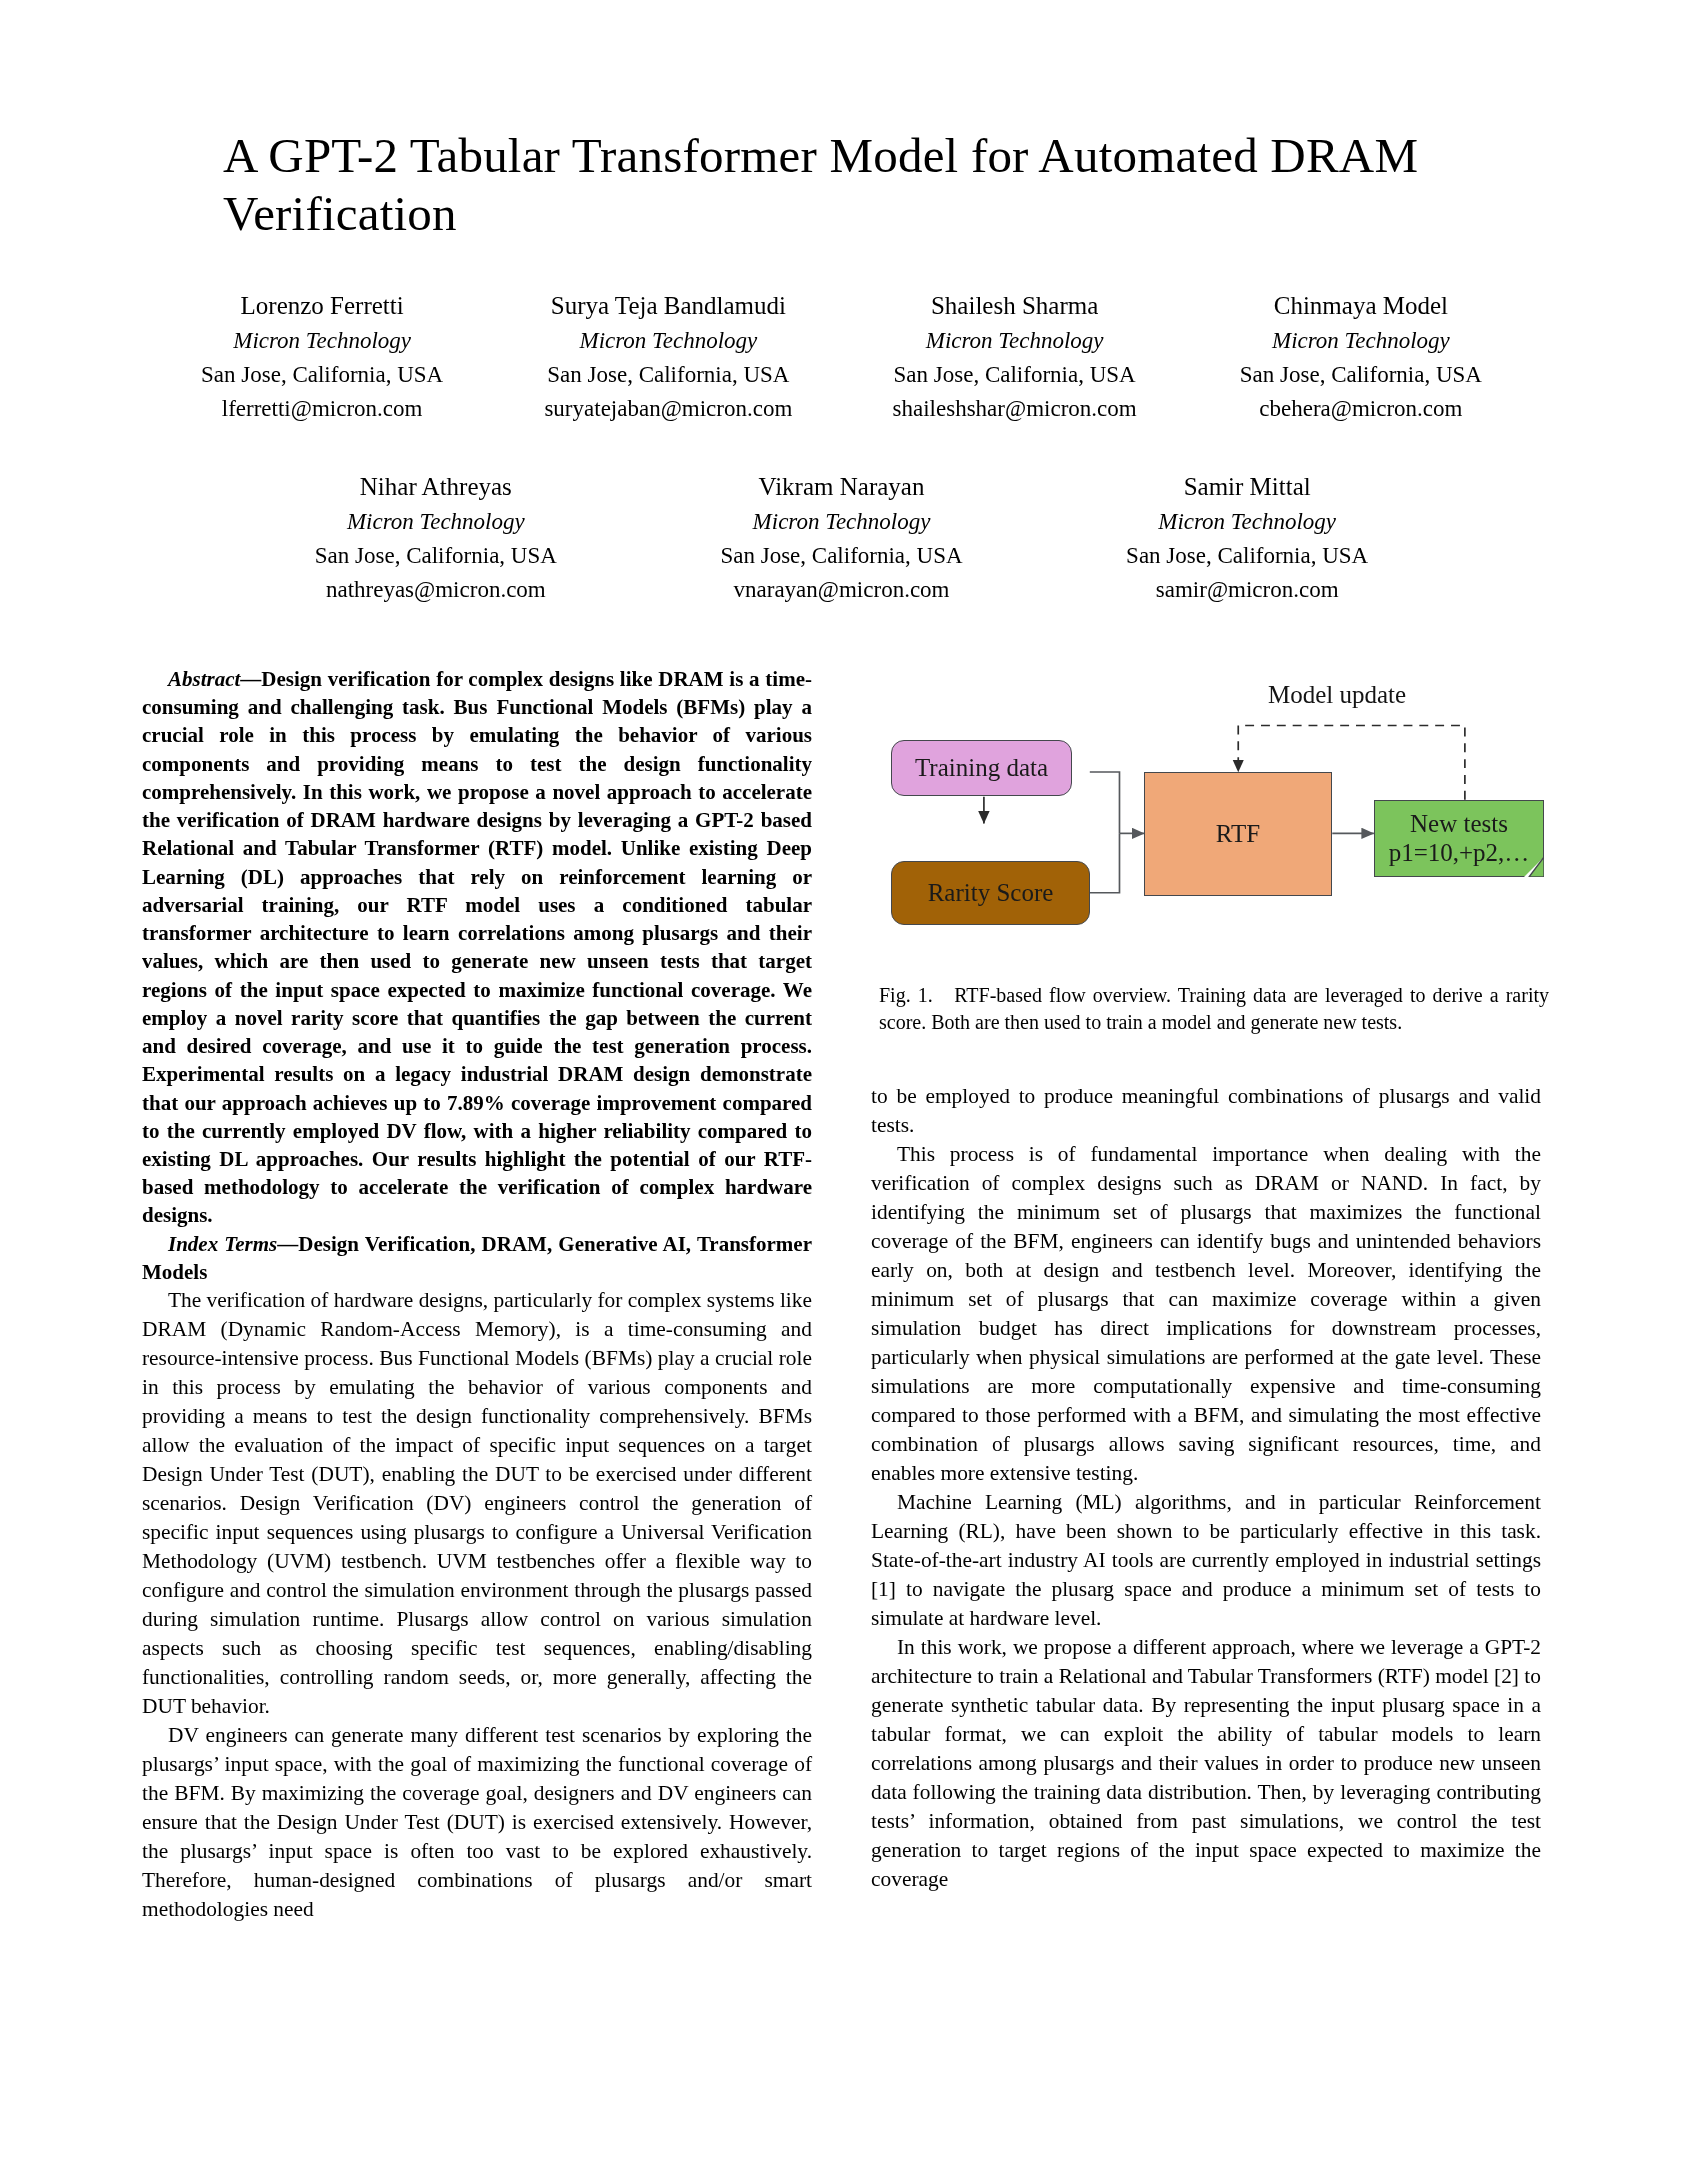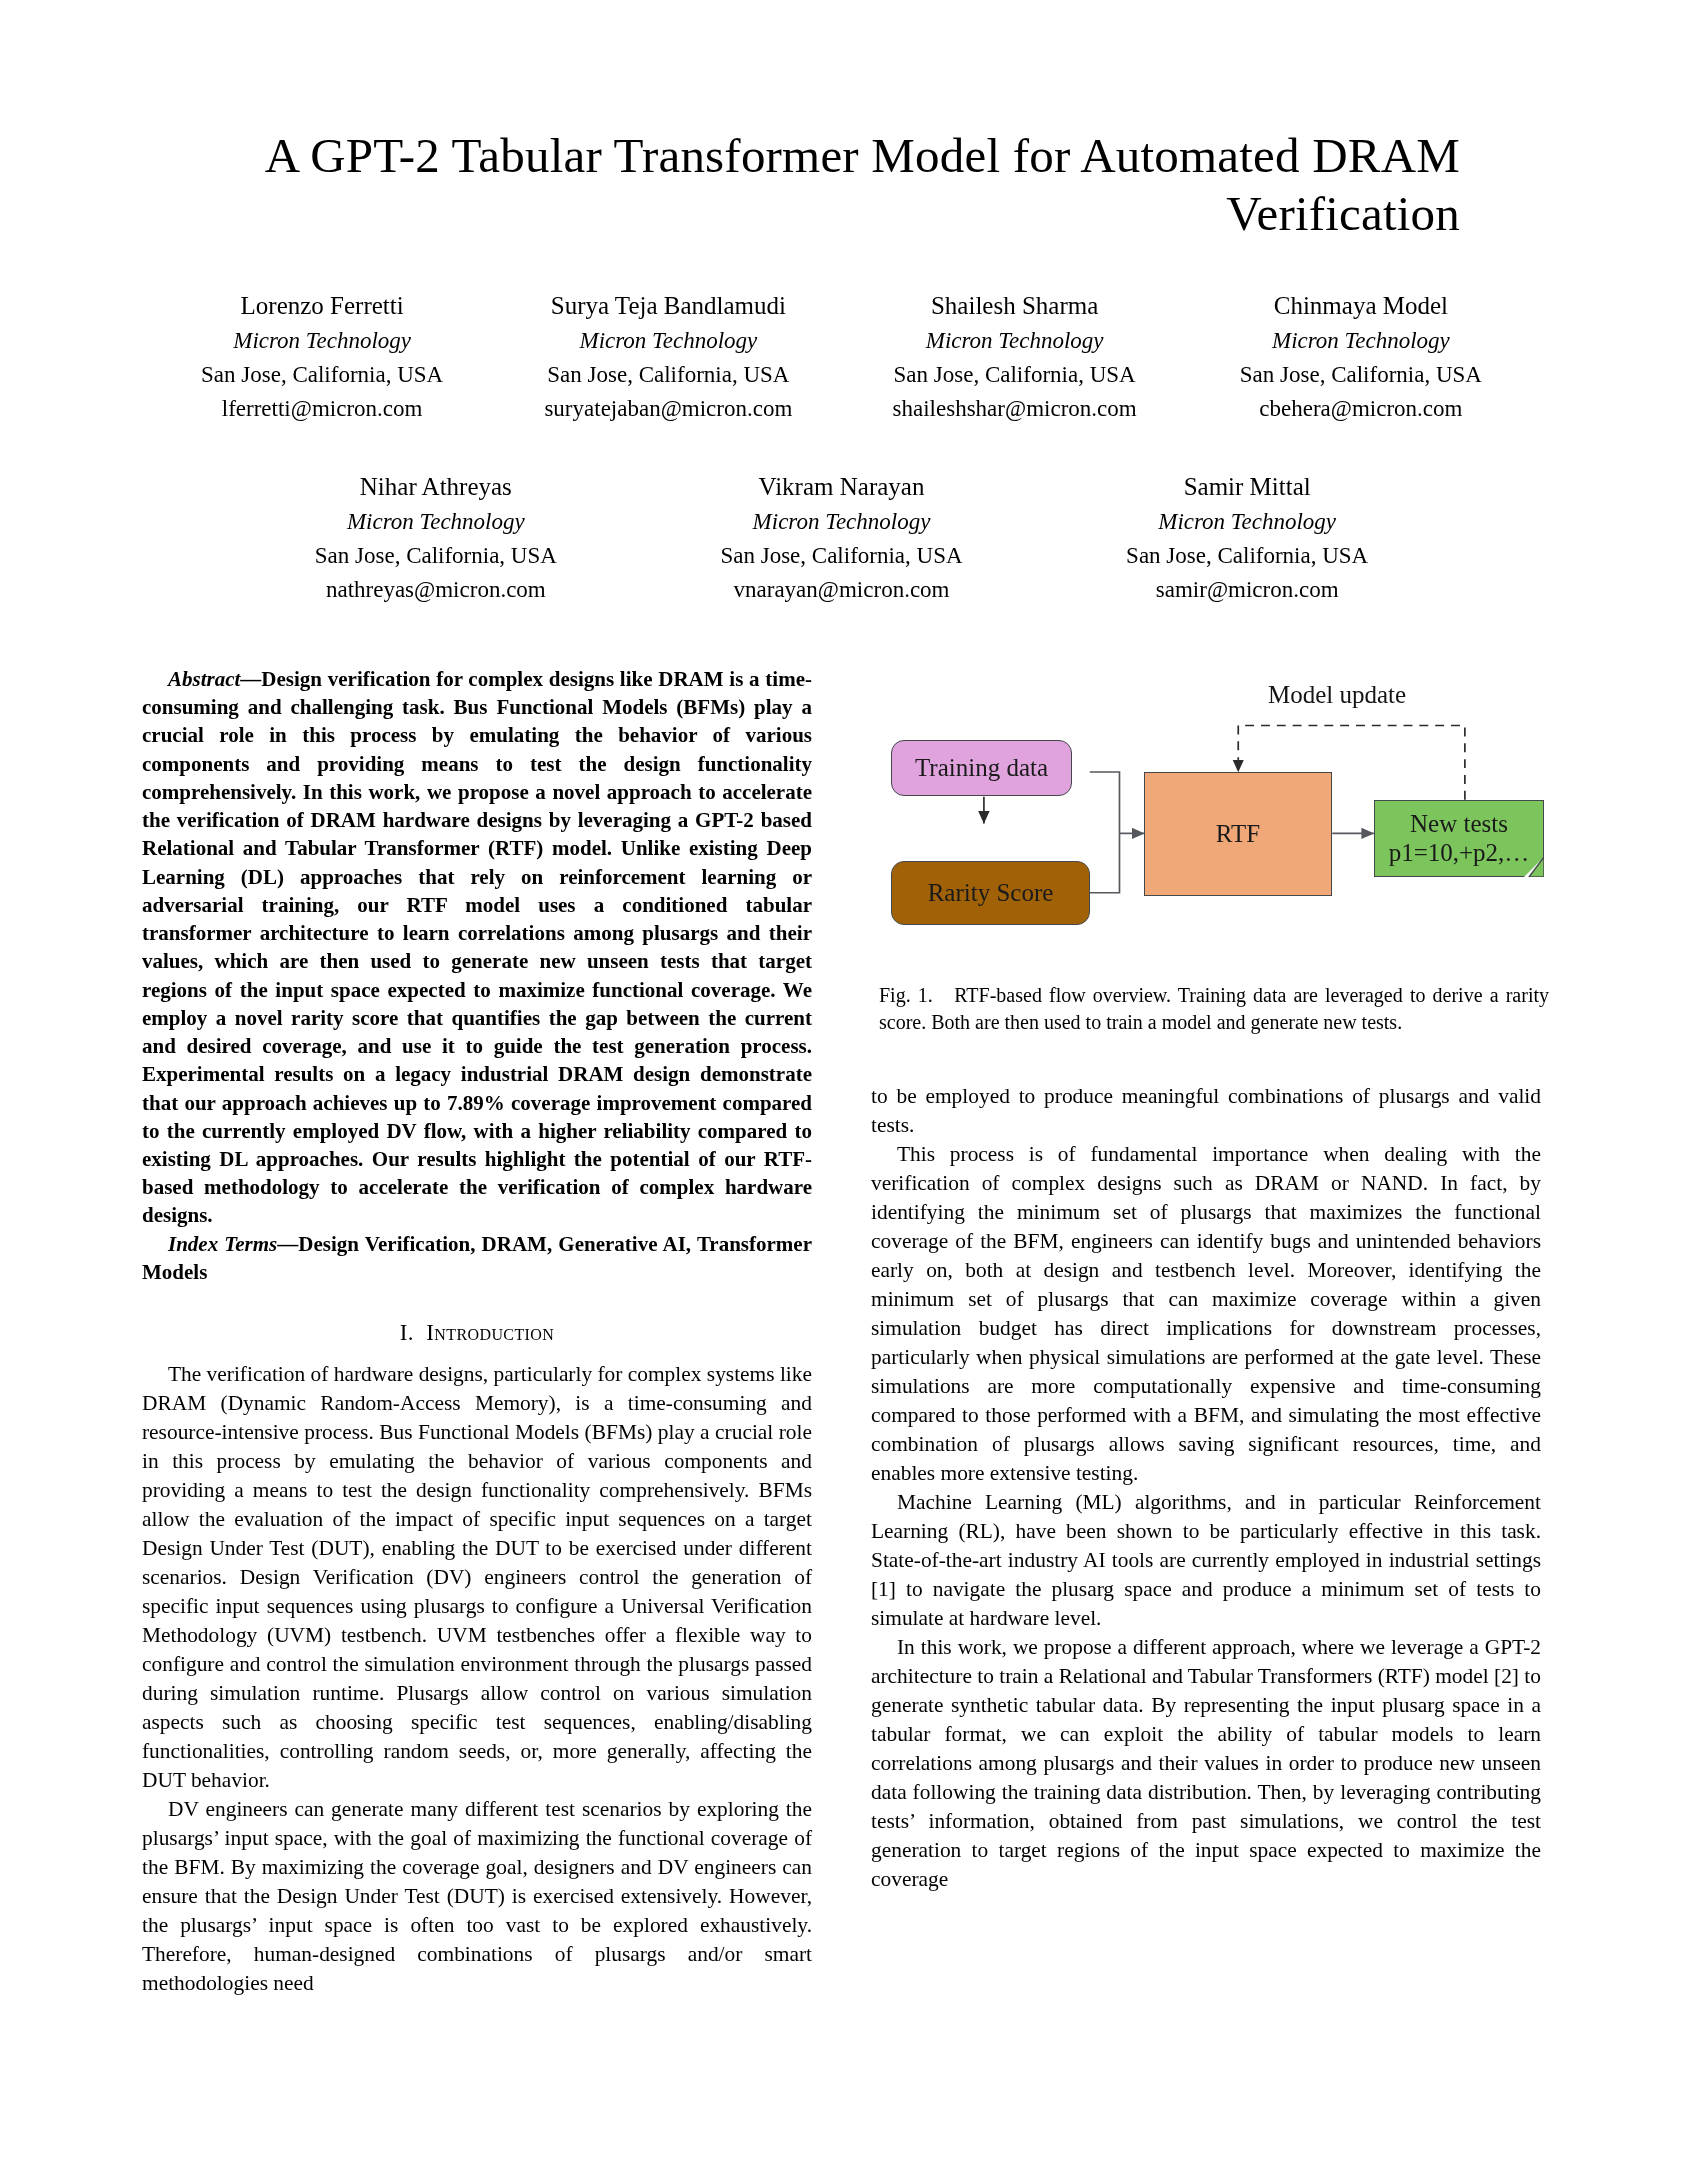--- a/index.html
+++ b/index.html
@@ -23,21 +23,21 @@
     padding: 0;
   }
 
   
   .title {
     margin: 0;
     padding: 127px 223px 0 223px;
     font-size: 49px;
     font-weight: normal;
     line-height: 1.18;
-    text-align: right;
+    text-align: left;
     letter-spacing: 0.2px;
   }
 
   
   .authors {
     margin-top: 44px;
     padding: 0 149px;
   }
   .author-row {
     display: flex;
@@ -246,21 +246,20 @@
   </div>
 
   <div class="columns">
 
     <div class="col">
 
       <p class="abstract"><span class="lead">Abstract</span><span>—Design verification for complex designs like DRAM is a time-consuming and challenging task. Bus Functional Models (BFMs) play a crucial role in this process by emulating the behavior of various components and providing means to test the design functionality comprehensively. In this work, we propose a novel approach to accelerate the verification of DRAM hardware designs by leveraging a GPT-2 based Relational and Tabular Transformer (RTF) model. Unlike existing Deep Learning (DL) approaches that rely on reinforcement learning or adversarial training, our RTF model uses a conditioned tabular transformer architecture to learn correlations among plusargs and their values, which are then used to generate new unseen tests that target regions of the input space expected to maximize functional coverage. We employ a novel rarity score that quantifies the gap between the current and desired coverage, and use it to guide the test generation process. Experimental results on a legacy industrial DRAM design demonstrate that our approach achieves up to 7.89% coverage improvement compared to the currently employed DV flow, with a higher reliability compared to existing DL approaches. Our results highlight the potential of our RTF-based methodology to accelerate the verification of complex hardware designs.</span></p>
 
       <p class="indexterms"><span class="lead">Index Terms</span><span>—Design Verification, DRAM, Generative AI, Transformer Models</span></p>
 
-      <div class="section-head"><span class="numeral">I.</span>&nbsp; <span>Introduction</span></div>
 
       <p class="body">The verification of hardware designs, particularly for complex systems like DRAM (Dynamic Random-Access Memory), is a time-consuming and resource-intensive process. Bus Functional Models (BFMs) play a crucial role in this process by emulating the behavior of various components and providing a means to test the design functionality comprehensively. BFMs allow the evaluation of the impact of specific input sequences on a target Design Under Test (DUT), enabling the DUT to be exercised under different scenarios. Design Verification (DV) engineers control the generation of specific input sequences using plusargs to configure a Universal Verification Methodology (UVM) testbench. UVM testbenches offer a flexible way to configure and control the simulation environment through the plusargs passed during simulation runtime. Plusargs allow control on various simulation aspects such as choosing specific test sequences, enabling/disabling functionalities, controlling random seeds, or, more generally, affecting the DUT behavior.</p>
       <p class="body">DV engineers can generate many different test scenarios by exploring the plusargs’ input space, with the goal of maximizing the functional coverage of the BFM. By maximizing the coverage goal, designers and DV engineers can ensure that the Design Under Test (DUT) is exercised extensively. However, the plusargs’ input space is often too vast to be explored exhaustively. Therefore, human-designed combinations of plusargs and/or smart methodologies need</p>
 
     </div>
 
     <div class="col">
 
       <div class="figure">
         <div class="fig-canvas">

